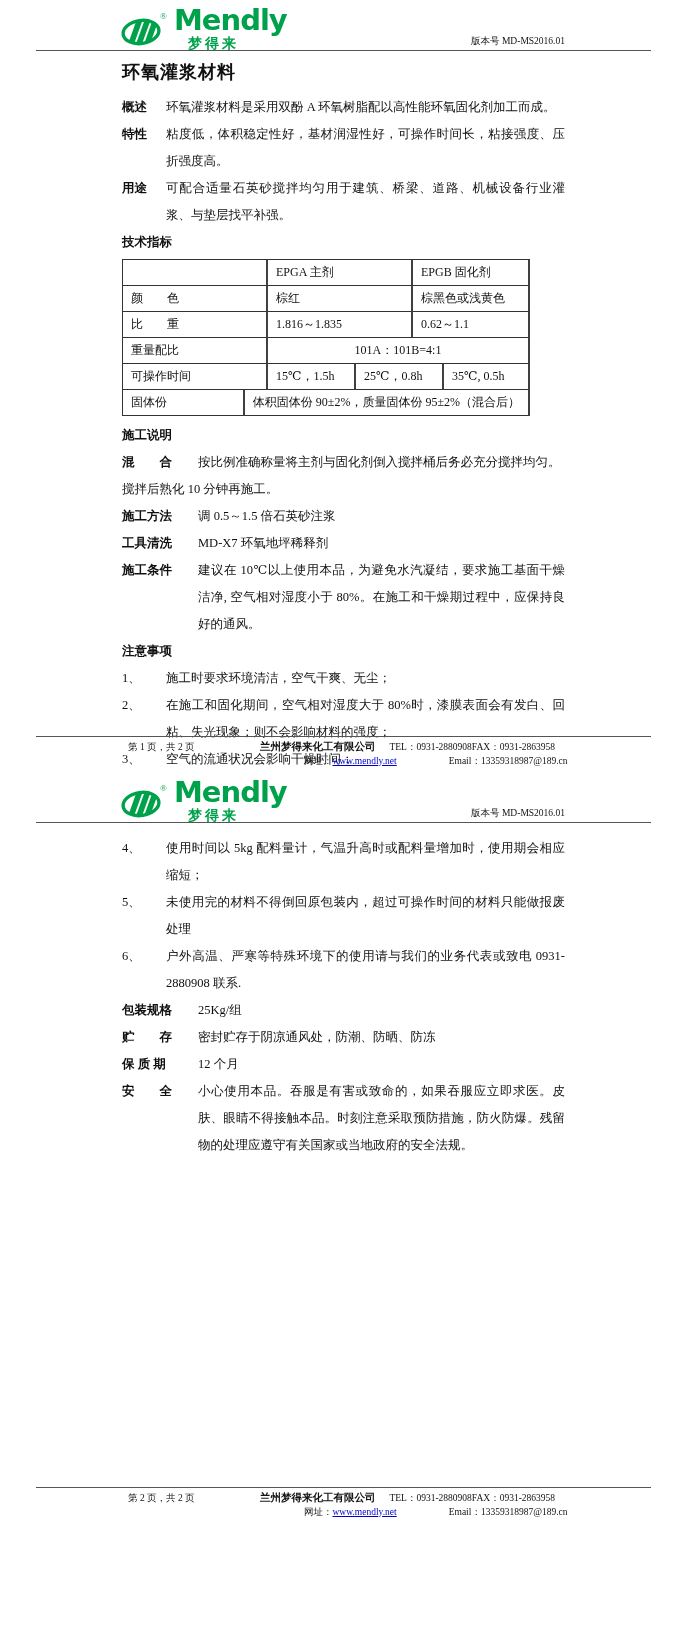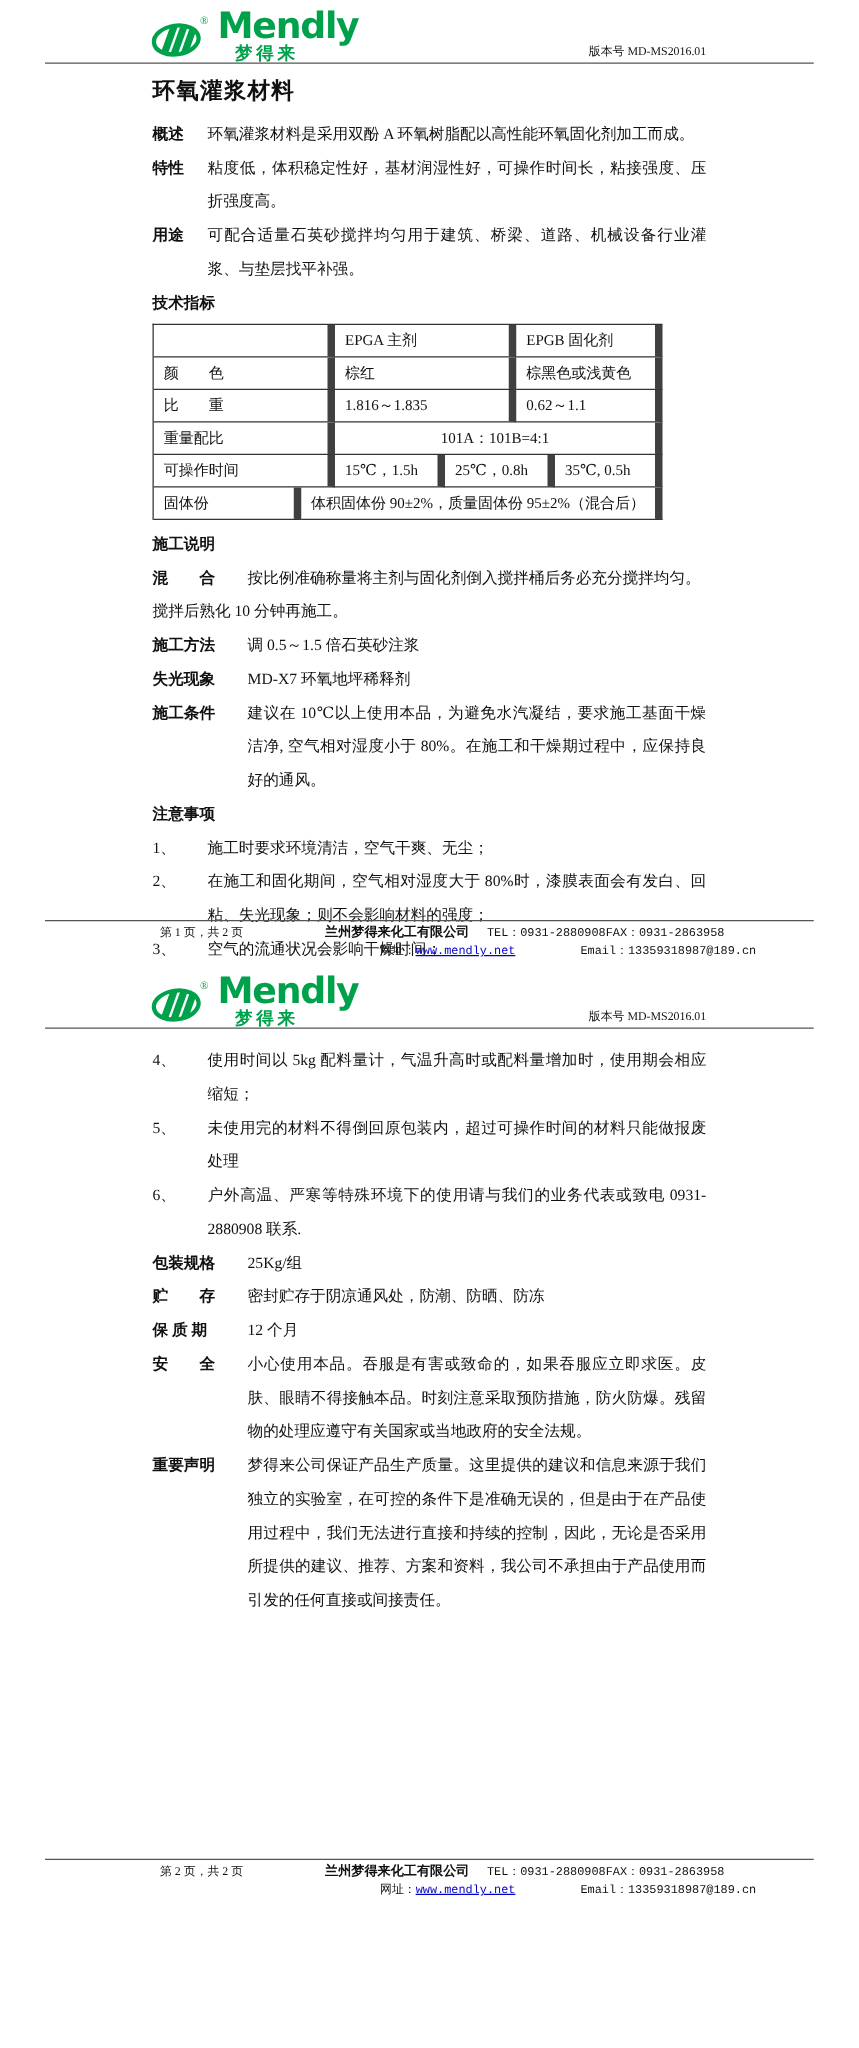--- a/index.html
+++ b/index.html
@@ -39,41 +39,41 @@
   .ind-s { padding-left:44px; }   
   .ind-m { padding-left:76px; }   
   .plabel { position:absolute; left:0; top:0; font-weight:bold; white-space:nowrap; }
   .sec-head { font-weight:bold; }
   .flush { padding-left:0; }
 
   
   .spec-table { width:408px; border-top:1px solid #333; border-left:1px solid #333;
                 font-size:12px; line-height:normal; margin:3px 0 6px 0; text-align:left; }
   .tr { display:flex; }
-  .td { border-right:6px solid #404040; border-bottom:1px solid #333;
+  .td { border-right:2px solid #404040; border-bottom:1px solid #333;
         padding:0 8px; height:26px; display:flex; align-items:center; white-space:nowrap; }
   .c-label { width:145px; }
   .c-a { width:145px; }
   .c-b { flex:1; }
   .c-full { flex:1; justify-content:center; }
   .c-t { width:88px; }
   .c-tl { flex:1; }
 
   
   .note { position:relative; padding-left:44px; }
   .note .nnum { position:absolute; left:0; top:0; }
 
   
   .pg-footer { position:absolute; left:0; right:0; }
   .pf1 { top:736px; }
   .pf2 { top:717px; }
   .f-row { display:flex; margin:4px 0 0 128px; font-size:9.5px; line-height:12px; }
   .f-page { width:132px; }
   .f-main { }
-  .f-line { display:flex;font-family:Liberation Mono, monospace; }
+  .f-line { display:flex; }
   .f-company { font-weight:bold; font-size:10.5px; margin-right:14px; }
   .f-tel { }
   .f-l2 { margin-left:8px; margin-top:2px; }
   .f-web { margin-right:52px;margin-left:36px; }
   .link { color:var(--link); text-decoration:underline; cursor:pointer; }
 
   .logo-svg { display:block; }
 </style>
 </head>
 <body>
@@ -160,21 +160,21 @@
       <span class="plabel">混　　合</span>
       <span>按比例准确称量将主剂与固化剂倒入搅拌桶后务必充分搅拌均匀。</span>
     </p>
     <p class="flush">搅拌后熟化 10 分钟再施工。</p>
 
     <p class="para ind-m">
       <span class="plabel">施工方法</span>
       <span>调 0.5～1.5 倍石英砂注浆</span>
     </p>
     <p class="para ind-m">
-      <span class="plabel">失光现象</span>
+      <span class="plabel">工具清洗</span>
       <span>MD-X7 环氧地坪稀释剂</span>
     </p>
     <p class="para ind-m">
       <span class="plabel">施工条件</span>
       <span>建议在 10℃以上使用本品，为避免水汽凝结，要求施工基面干燥洁净, 空气相对湿度小于 80%。在施工和干燥期过程中，应保持良好的通风。</span>
     </p>
 
     <p class="sec-head">注意事项</p>
 
     <p class="note">
@@ -259,24 +259,20 @@
       <span>密封贮存于阴凉通风处，防潮、防晒、防冻</span>
     </p>
     <p class="para ind-m">
       <span class="plabel">保 质 期</span>
       <span>12 个月</span>
     </p>
     <p class="para ind-m">
       <span class="plabel">安　　全</span>
       <span>小心使用本品。吞服是有害或致命的，如果吞服应立即求医。皮肤、眼睛不得接触本品。时刻注意采取预防措施，防火防爆。残留物的处理应遵守有关国家或当地政府的安全法规。</span>
     </p>
-    <p class="para ind-m">
-      <span class="plabel">重要声明</span>
-      <span>梦得来公司保证产品生产质量。这里提供的建议和信息来源于我们独立的实验室，在可控的条件下是准确无误的，但是由于在产品使用过程中，我们无法进行直接和持续的控制，因此，无论是否采用所提供的建议、推荐、方案和资料，我公司不承担由于产品使用而引发的任何直接或间接责任。</span>
-    </p>
   </div>
 
   <footer class="pg-footer pf2">
     <hr class="rule">
     <div class="f-row">
       <div class="f-page">第 2 页，共 2 页</div>
       <div class="f-main">
         <div class="f-line">
           <span class="f-company">兰州梦得来化工有限公司</span>
           <span class="f-tel">TEL：0931-2880908</span>

